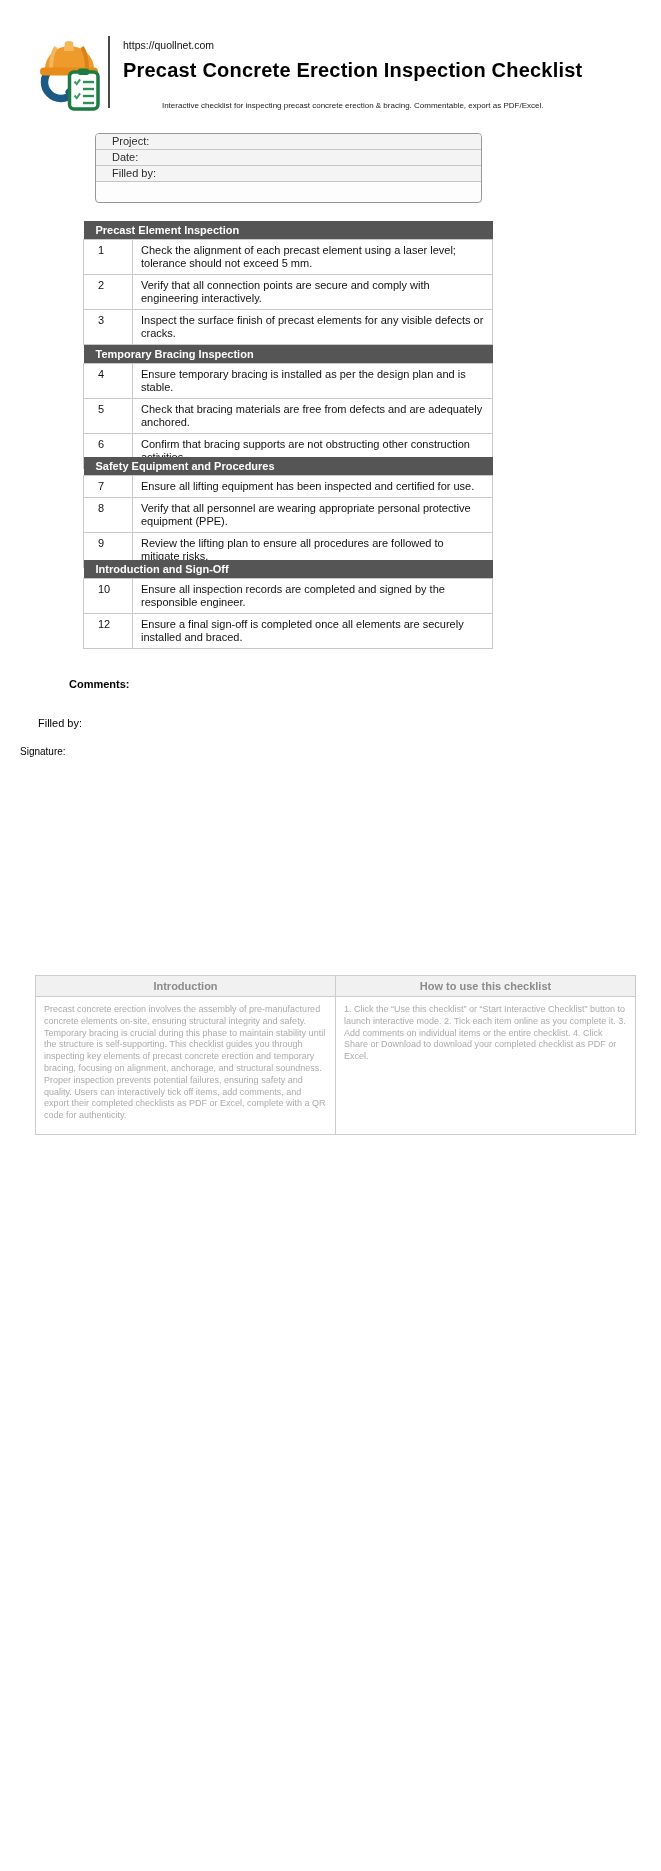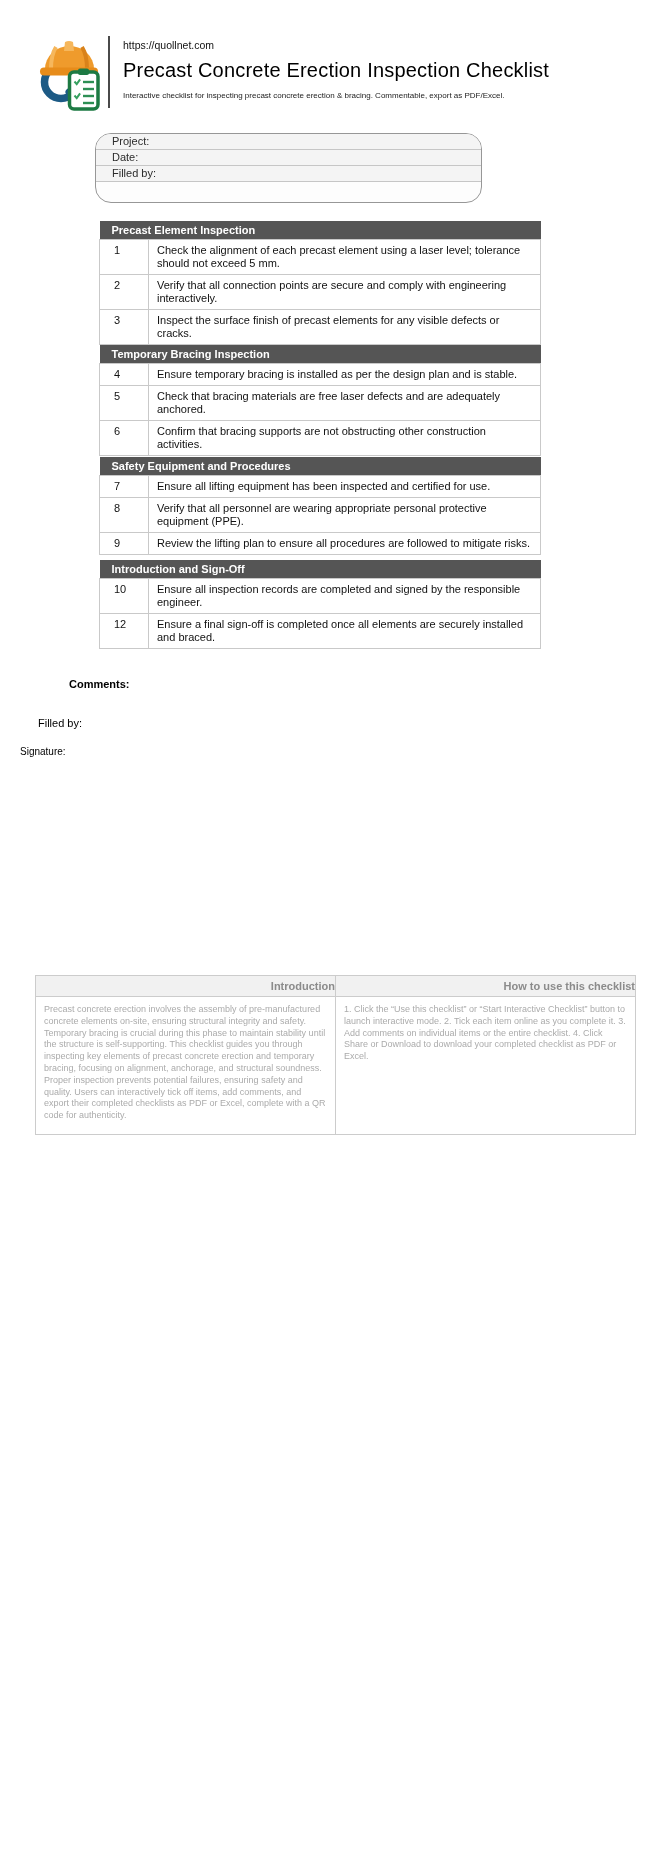--- a/index.html
+++ b/index.html
@@ -6,46 +6,46 @@
   body { background:#ffffff; font-family:"Liberation Sans", sans-serif; }
   .page { position:relative; width:661px; height:1871px; background:#ffffff; overflow:hidden; }
 
   
   .header { position:absolute; left:36px; top:33px; display:flex; align-items:flex-start; }
   .logo { width:66px; height:78px; flex:0 0 auto; }
   .header-divider { width:2px; height:72px; background:#4a4a4a; margin:3px 13px 0 6px; }
   .header-text { padding-top:2px; }
   .gen-line { font-size:10.5px; color:#111; line-height:13px; }
   .url-line { font-size:10.5px; color:#111; line-height:13px; text-decoration:none; }
-  .doc-title { font-size:20px; color:#000; font-weight:400; margin-top:6px; letter-spacing:0.2px; }
-  .doc-subtitle { font-size:8px; color:#222; margin-top:9px; }
+  .doc-title { font-size:20px; color:#000; font-weight:700; margin-top:6px; letter-spacing:0.2px; }
+  .doc-subtitle { font-size:8px; color:#222; margin-top:19px;text-align:center; }
 
   
   .meta-box { position:absolute; left:95px; top:133px; width:387px; height:70px;
-              border:1px solid #979797; border-radius:16px; background:#fdfdfd; overflow:hidden; }
+              border:1px solid #979797; border-radius:4px; background:#fdfdfd; overflow:hidden; }
   .meta-row { height:16px; line-height:15px; background:#f4f4f4; border-bottom:1px solid #c6c6c6;
               font-size:11px; color:#2b2b2b; padding-left:16px; }
 
   
-  .section-table { position:absolute; left:99px; width:442px; border-collapse:collapse; }
+  .section-table { position:absolute; left:83px; width:410px; border-collapse:collapse; }
   .section-table th { background:#555555; color:#ffffff; font-size:11px; font-weight:bold;
                       text-align:left; padding:3px 8px 3px 12px; }
   .section-table td { border:1px solid #c9c9c9; font-size:11px; color:#111;
                       padding:4px 8px; line-height:13px; vertical-align:top; }
   .section-table td.num { width:49px; padding-left:14px; }
 
   
   .comments-label { position:absolute; left:38px; top:678px; font-size:11px; font-weight:bold; color:#000;margin-left:31px; }
   .filledby-label { position:absolute; left:38px; top:717px; font-size:11px; color:#000; }
   .signature-label { position:absolute; left:20px; top:746px; font-size:10px; color:#000; }
 
   
   .info-table { position:absolute; left:35px; top:975px; width:601px; border-collapse:collapse; table-layout:fixed; }
   .info-table th { width:50%; background:#f1f1f1; border:1px solid #cccccc; font-size:11px;
-                   font-weight:bold; color:#8b8b8b; text-align:right; padding:4px 0; }
+                   font-weight:bold; color:#8b8b8b; text-align:center; padding:4px 0; }
   .info-table td { border:1px solid #cccccc; font-size:9px; line-height:11.8px; color:#ababab;
                    padding:7px 9px 12px 8px; vertical-align:top; }
 </style>
 </head>
 <body>
 
 <div class="page">
 
   <div class="header">
     <svg class="logo" viewBox="0 0 66 78" aria-hidden="true">
@@ -110,21 +110,21 @@
           <th colspan="2">Temporary Bracing Inspection</th>
         </tr>
     </thead>
     <tbody>
       <tr>
         <td class="num">4</td>
         <td>Ensure temporary bracing is installed as per the design plan and is stable.</td>
       </tr>
       <tr>
         <td class="num">5</td>
-        <td>Check that bracing materials are free laser defects and are adequately anchored.</td>
+        <td>Check that bracing materials are free from defects and are adequately anchored.</td>
       </tr>
       <tr>
         <td class="num">6</td>
         <td>Confirm that bracing supports are not obstructing other construction activities.</td>
       </tr>
     </tbody>
   </table>
 
   <table class="section-table" style="top:457px">
     <thead>

